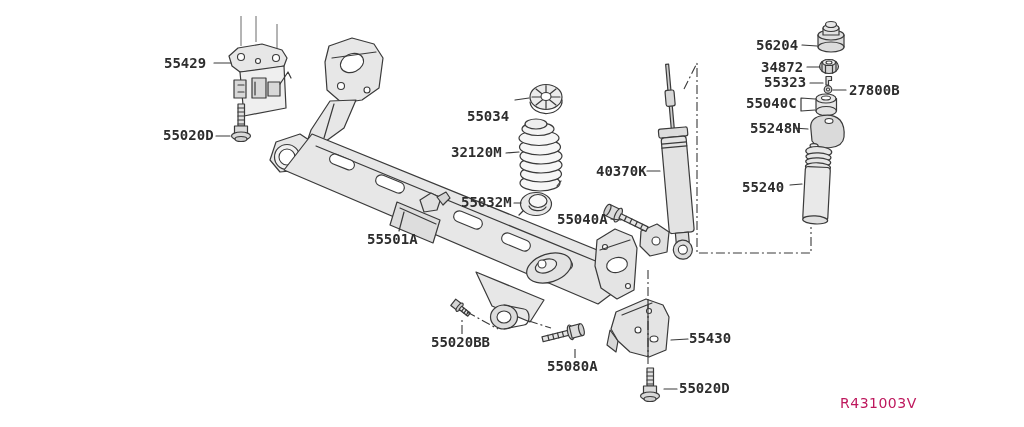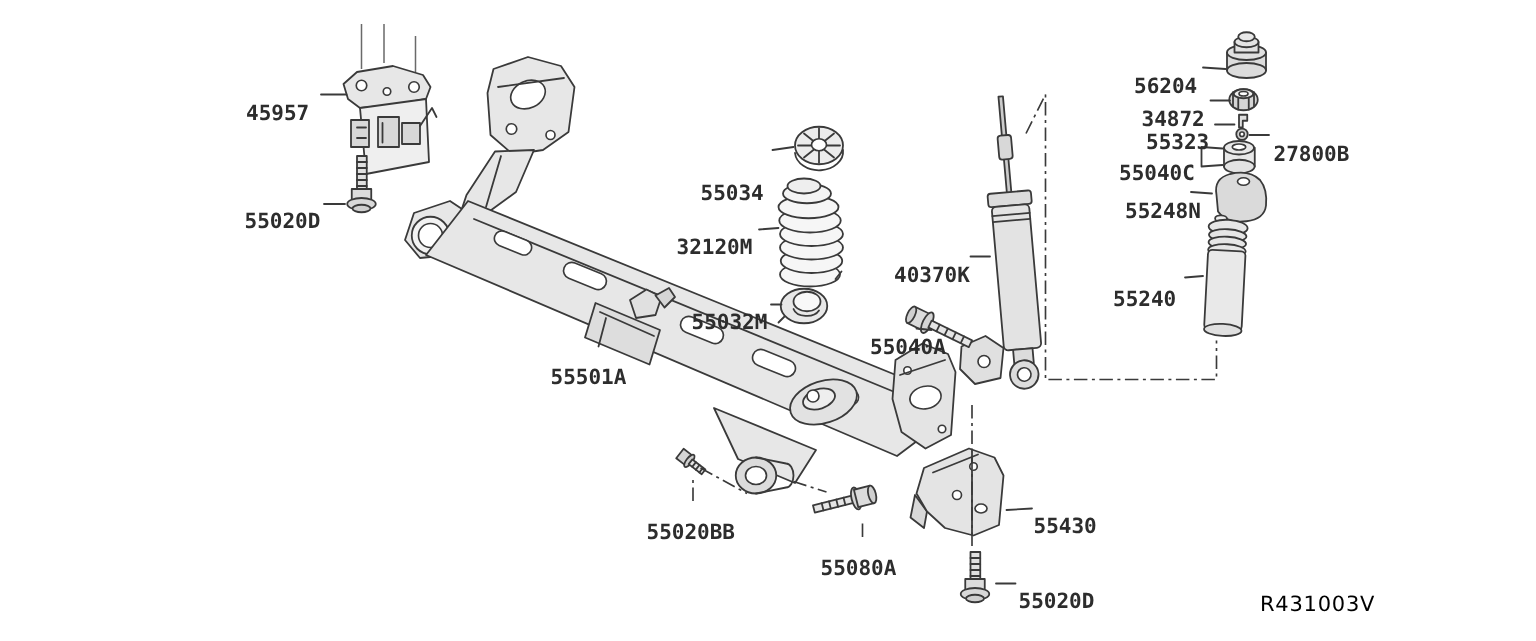--- a/index.html
+++ b/index.html
@@ -1,21 +1,21 @@
 <!DOCTYPE html>
 <html><head>
 <meta charset="utf-8">
 <style>
   html,body{margin:0;padding:0;background:#fff;}
   .stage{position:relative;width:1024px;height:427px;background:#ffffff;overflow:hidden;
          font-family:"DejaVu Sans Mono",monospace;}
   .part-label{position:absolute;font:700 14px "DejaVu Sans Mono",monospace;
-              color:#2d2d2d;white-space:nowrap;line-height:14px;margin-top:13px;}
+              color:#2d2d2d;white-space:nowrap;line-height:14px;}
   .diagram-code{position:absolute;font:400 14px "DejaVu Sans",sans-serif;
-                letter-spacing:.5px;color:#000000;line-height:14px;}
+                letter-spacing:.5px;color:#be185d;line-height:14px;}
   svg{position:absolute;left:0;top:0;}
   .ln{stroke:#3a3a3a;stroke-width:1.2;fill:none;stroke-linecap:round;stroke-linejoin:round;}
   .fillpart{stroke:#3a3a3a;stroke-width:1.2;fill:#e7e7e7;stroke-linejoin:round;}
   .hole{stroke:#3a3a3a;stroke-width:1.1;fill:#ffffff;}
   .dashdot{stroke:#3a3a3a;stroke-width:1.1;fill:none;stroke-dasharray:9 3 2 3;}
   .guide{stroke:#6a6a6a;stroke-width:1;fill:none;}
 </style>
 </head>
 <body>
 
@@ -231,28 +231,28 @@
   </g>
 
   <g>
     <path class="dashdot" d="M684,89 L697,63 V253 H811 V227"></path>
     <path class="dashdot" d="M648,270 V367"></path>
     <path class="dashdot" d="M462,334 V318 M467,312 L498,329"></path>
     <path class="dashdot" d="M575,358 V346 M529,321 L551,328"></path>
   </g>
 </svg>
 
-<div class="part-label" style="left:164px;top:56px">45957</div>
+<div class="part-label" style="left:164px;top:56px">55429</div>
 <div class="part-label" style="left:163px;top:128px">55020D</div>
 <div class="part-label" style="left:467px;top:109px">55034</div>
 <div class="part-label" style="left:451px;top:145px">32120M</div>
 <div class="part-label" style="left:461px;top:195px">55032M</div>
 <div class="part-label" style="left:367px;top:232px">55501A</div>
 <div class="part-label" style="left:596px;top:164px">40370K</div>
-<div class="part-label" style="left:580px;top:212px">55040A</div>
+<div class="part-label" style="left:557px;top:212px">55040A</div>
 <div class="part-label" style="left:756px;top:38px">56204</div>
 <div class="part-label" style="left:761px;top:60px">34872</div>
 <div class="part-label" style="left:764px;top:75px">55323</div>
 <div class="part-label" style="left:849px;top:83px">27800B</div>
 <div class="part-label" style="left:746px;top:96px">55040C</div>
 <div class="part-label" style="left:750px;top:121px">55248N</div>
 <div class="part-label" style="left:742px;top:180px">55240</div>
 <div class="part-label" style="left:431px;top:335px">55020BB</div>
 <div class="part-label" style="left:547px;top:359px">55080A</div>
 <div class="part-label" style="left:689px;top:331px">55430</div>

